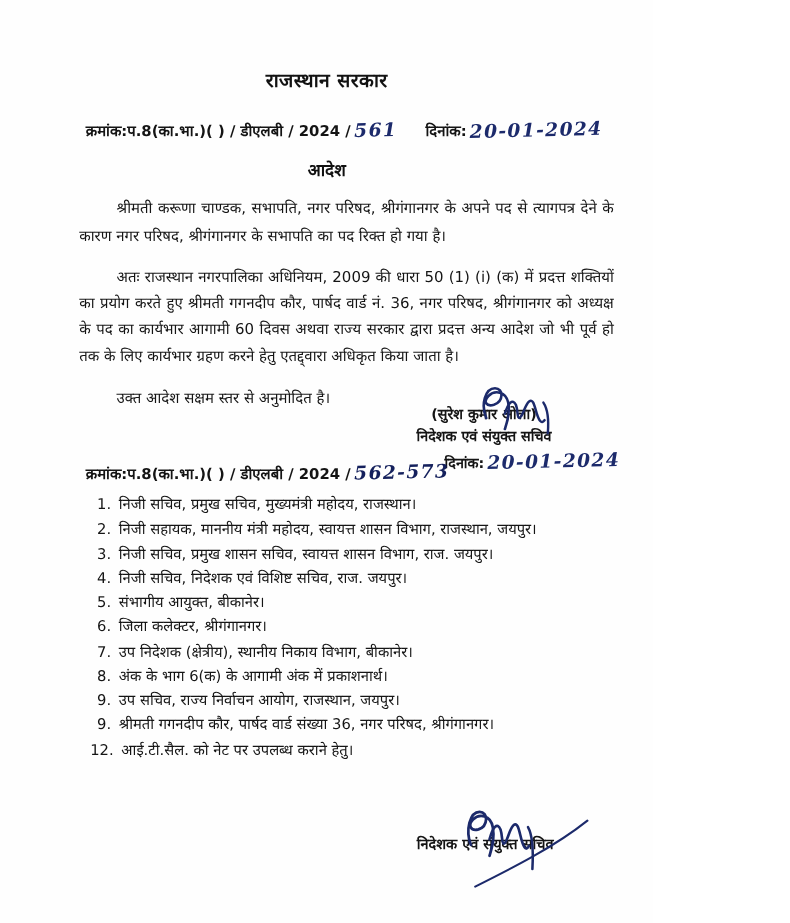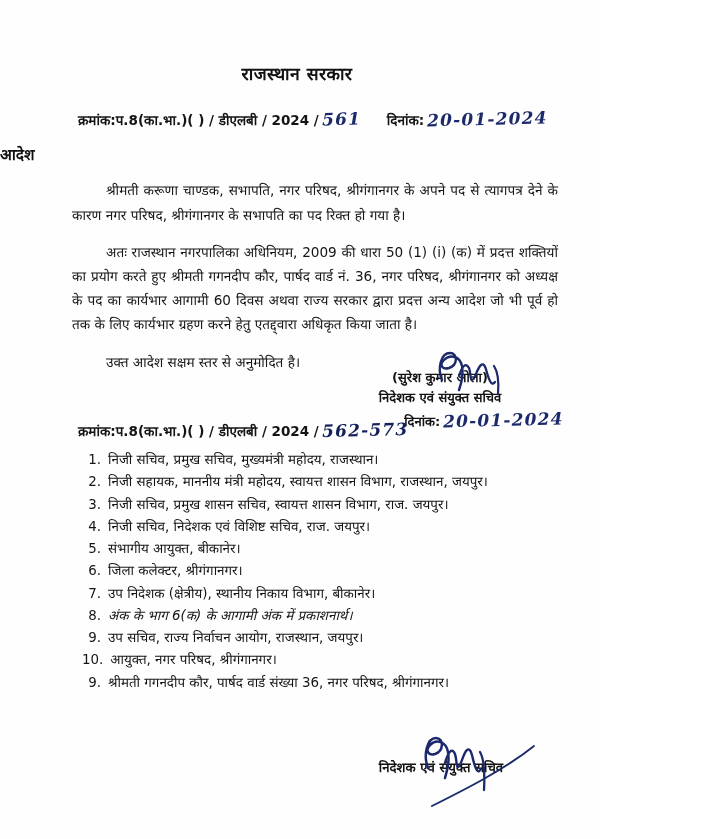--- a/index.html
+++ b/index.html
@@ -70,20 +70,21 @@
     padding-left: 3px;
     transform: rotate(-1.4deg);
     display: inline-block;
   }
   .hand.dark {
     color: #14205c;
   }
 
   
   .order-title {
+    text-align: center;
     margin-top: 14px;
     font-family: "DejaVu Sans", sans-serif;
     font-size: 15.5px;
     font-weight: 700;
     color: #111111;
   }
 
   
   .body-block {
     padding: 0 36px 0 72px;
@@ -166,21 +167,20 @@
     flex: 0 0 26px;
     text-align: right;
     padding-right: 7px;
     box-sizing: border-box;
   }
   .dist-text {
     flex: 1 1 auto;
   }
   .dist-text .cont {
     display: block;
-    font-style: italic;
   }
 
   
   .sign-block-2 {
     position: absolute;
     top: 758px;
     right: 28px;
     width: 250px;
     text-align: center;
     font-family: "DejaVu Sans", sans-serif;
@@ -271,26 +271,26 @@
       <span class="dist-num">8.</span>
       <span class="dist-text">
         <span class="cont">अंक के भाग 6(क) के आगामी अंक में प्रकाशनार्थ।</span>
       </span>
     </div>
     <div class="dist-item">
       <span class="dist-num">9.</span>
       <span class="dist-text">उप सचिव, राज्य निर्वाचन आयोग, राजस्थान, जयपुर।</span>
     </div>
     <div class="dist-item">
-      <span class="dist-num">10.</span>
-      <span class="dist-text">आयुक्त, नगर परिषद, श्रीगंगानगर।</span>
-    </div>
-    <div class="dist-item">
       <span class="dist-num">9.</span>
       <span class="dist-text">श्रीमती गगनदीप कौर, पार्षद वार्ड संख्या 36, नगर परिषद, श्रीगंगानगर।</span>
+    </div>
+    <div class="dist-item">
+      <span class="dist-num">12.</span>
+      <span class="dist-text">आई.टी.सैल. को नेट पर उपलब्ध कराने हेतु।</span>
     </div>
   </div>
 
   <div class="sign-block-2">
     <div class="scribble" style="top:-30px; left:92px;">
       <svg width="150" height="82" viewBox="0 0 150 82" fill="none">
         <path d="M20 40 C15 27, 19 10, 28 10 C36 10, 36 23, 27 26 C20 28, 17 22, 22 17 C28 11, 38 13, 40 24 C42 35, 39 43, 37 50" stroke="#1c2a6b" stroke-width="2.5" stroke-linecap="round" fill="none"></path>
         <path d="M37 35 C40 24, 44 19, 47 26 C49 32, 48 39, 50 39 C53 39, 55 25, 59 22 C63 19, 64 28, 66 35 C68 42, 70 46, 73 41" stroke="#1c2a6b" stroke-width="2.4" stroke-linecap="round" fill="none"></path>
         <path d="M72 24 C76 31, 77 44, 76 62" stroke="#1c2a6b" stroke-width="2.3" stroke-linecap="round" fill="none"></path>
         <path d="M24 78 C56 62, 96 42, 126 18" stroke="#1c2a6b" stroke-width="1.9" stroke-linecap="round" fill="none"></path>

